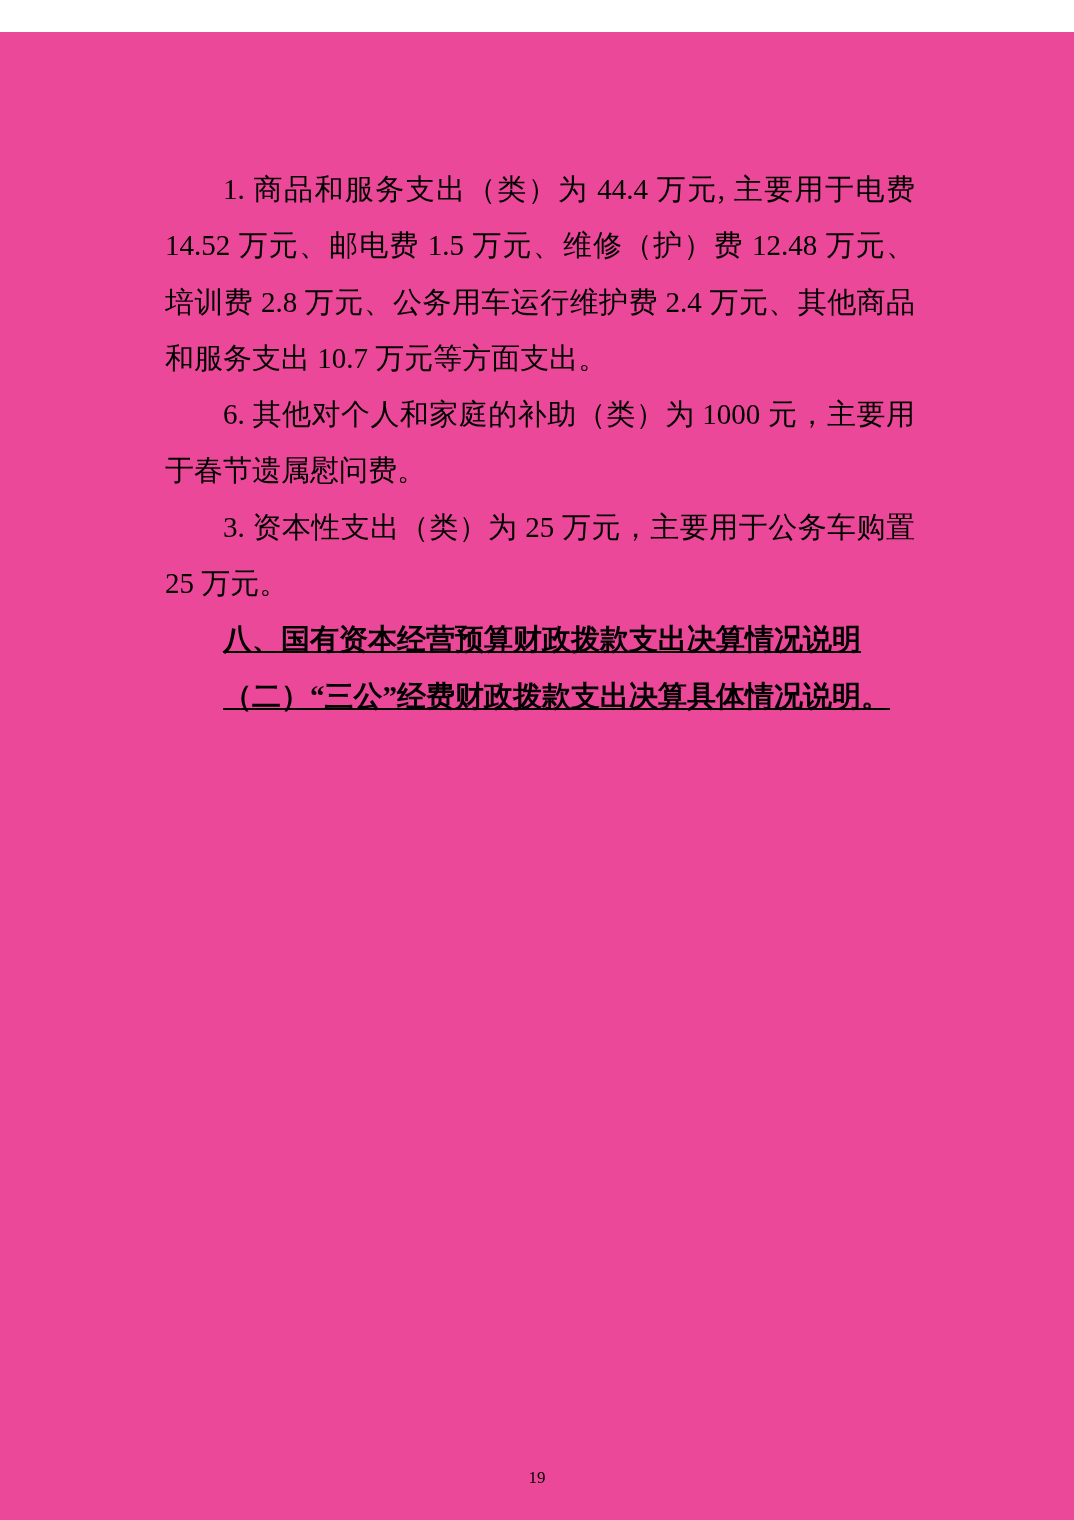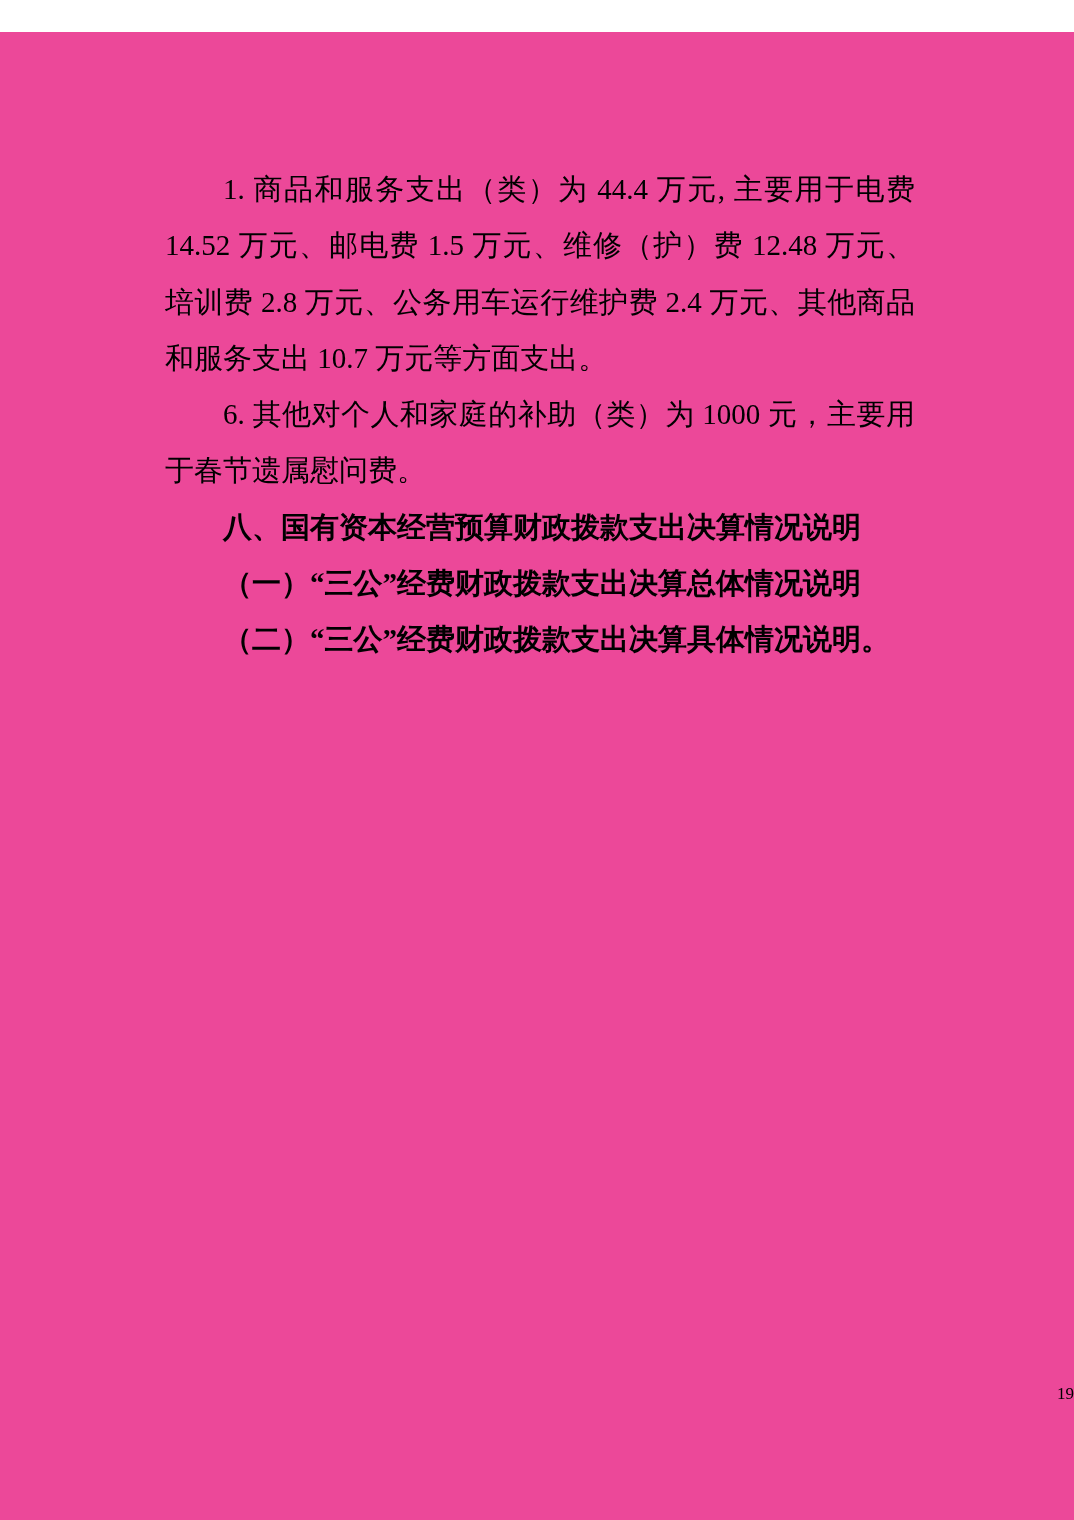--- a/index.html
+++ b/index.html
@@ -24,36 +24,37 @@
   }
   .para {
     margin: 0;
     text-indent: 2em;
   }
   .heading {
     font-weight: bold;
   }
   .single {
     white-space: nowrap;
+    text-decoration: underline;
   }
   .page-number {
     position: absolute;
-    top: 1351px;
+    top: 1435px;
     left: 0;
     width: 100%;
-    text-align: right;
+    text-align: center;
     font-size: 17px;
     line-height: 22px;
   }
 </style>
 </head>
 <body>
 
 <div class="page">
   <div class="content">
     <p class="para">1. 商品和服务支出（类）为 44.4 万元, 主要用于电费 14.52 万元、邮电费 1.5 万元、维修（护）费 12.48 万元、培训费 2.8 万元、公务用车运行维护费 2.4 万元、其他商品和服务支出 10.7 万元等方面支出。</p>
     <p class="para">6. 其他对个人和家庭的补助（类）为 1000 元，主要用于春节遗属慰问费。</p>
+    <p class="para">3. 资本性支出（类）为 25 万元，主要用于公务车购置 25 万元。</p>
     <p class="para heading single">八、国有资本经营预算财政拨款支出决算情况说明</p>
-    <p class="para heading single">（一）“三公”经费财政拨款支出决算总体情况说明</p>
     <p class="para heading single">（二）“三公”经费财政拨款支出决算具体情况说明。</p>
   </div>
   <div class="page-number">19</div>
 </div>
 
 </body></html>

